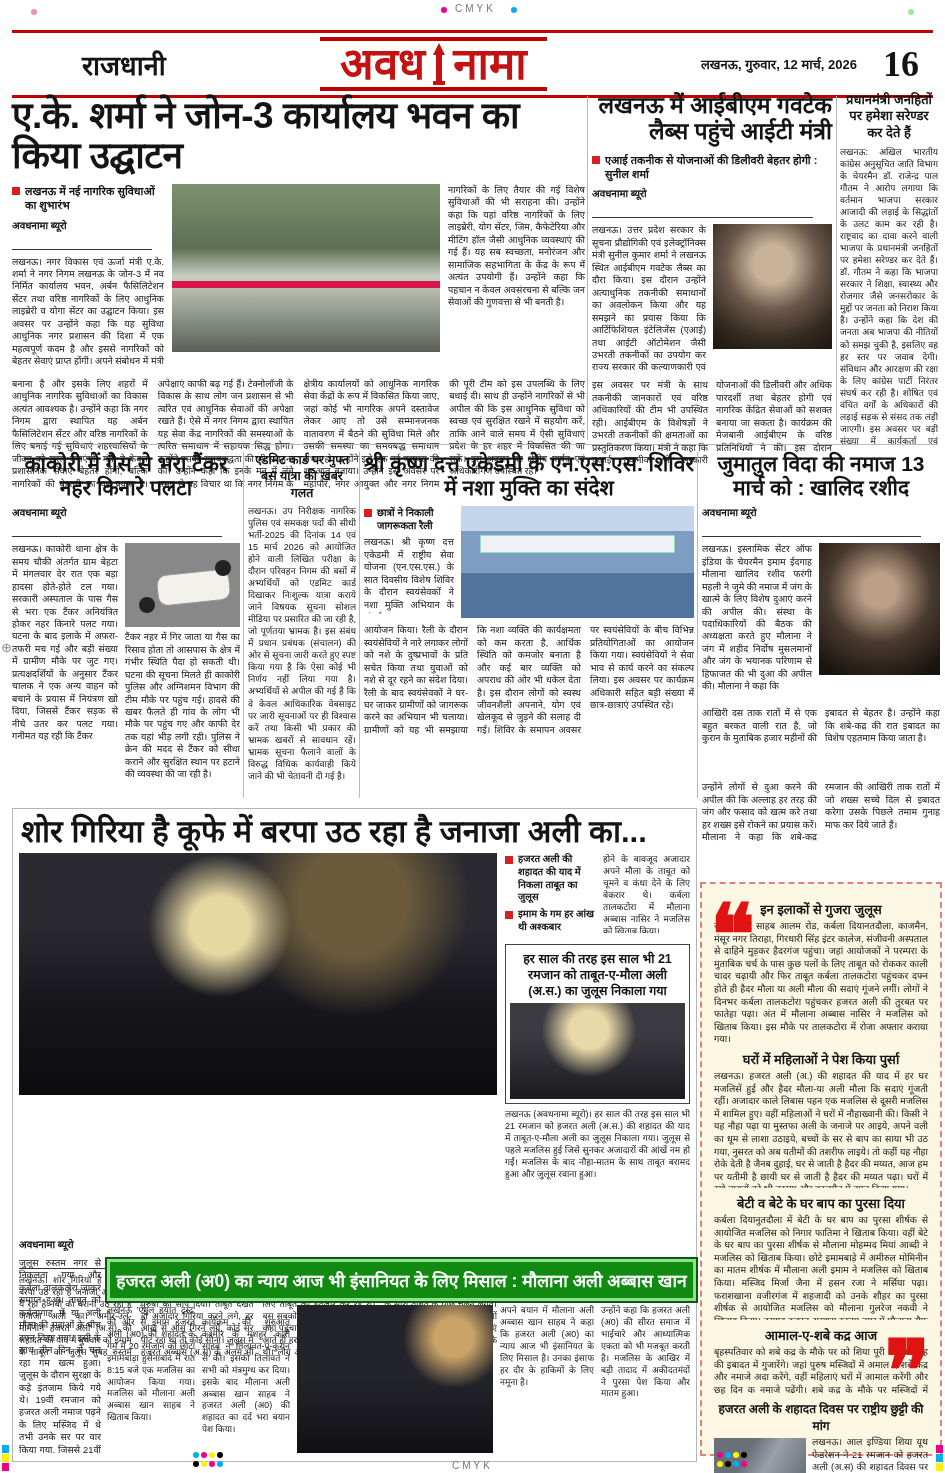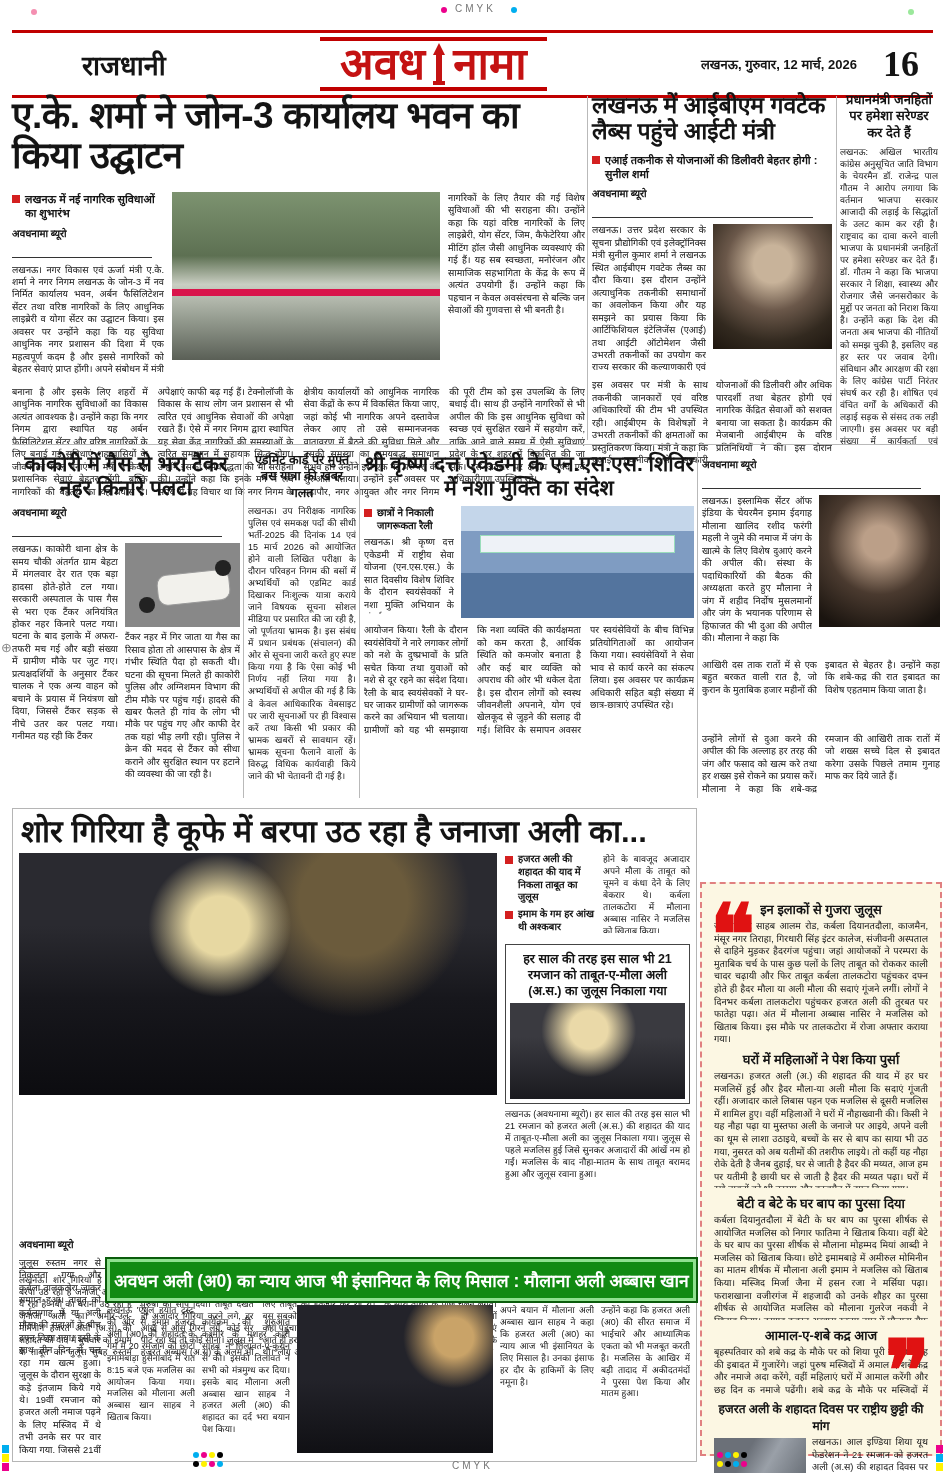--- a/index.html
+++ b/index.html
@@ -22,21 +22,21 @@
   .dateline{font-size:13px;font-weight:700;}
   .pageno{font-size:36px;font-weight:700;font-family:"Liberation Serif","DejaVu Serif",serif;padding-right:14px;}
   .hdr-right{display:flex;align-items:center;gap:26px;}
   
   .art{position:absolute;}
   .bt{font-size:9.3px;line-height:1.34;text-align:justify;overflow:hidden;}
   .byline{font-weight:700;font-size:10px;border-bottom:1.5px solid #333;padding-bottom:17px;margin:5px 0 6px;width:92%;}
   .bullet{display:flex;gap:5px;font-weight:700;font-size:11px;line-height:1.3;margin-bottom:4px;}
   .sq{width:8px;height:8px;background:#d42020;margin-top:3px;flex:none;}
   .hl1{font-size:37px;font-weight:800;line-height:1.08;letter-spacing:-0.5px;}
-  .hl2{font-size:23px;font-weight:800;line-height:1.15;text-align:left;}
+  .hl2{font-size:23px;font-weight:800;line-height:1.15;text-align:right;}
   .hl3{font-size:13px;font-weight:800;text-align:center;line-height:1.25;}
   .hl4{font-size:21px;font-weight:800;line-height:1.15;text-align:center;}
   .hl5{font-size:12.5px;font-weight:700;text-align:center;line-height:1.3;}
   .hl-big{font-size:31px;font-weight:800;line-height:1.1;}
   .vrule{position:absolute;width:1px;background:#b9b9b9;}
   .hrule{position:absolute;height:1px;background:#b9b9b9;}
   
   .ph{position:relative;overflow:hidden;background:#888;}
   .ph-ribbon{background:linear-gradient(180deg,#7d9370 0%,#5d7052 38%,#c9cec2 55%,#8f968a 78%,#5a5f56 100%);}
   .ribbon-line{position:absolute;left:0;right:0;top:58%;height:7px;background:#d9154b;}
@@ -94,21 +94,21 @@
       <span class="masthead-text">नामा</span>
     </div>
     <div class="hdr-right">
       <div class="dateline">लखनऊ, गुरुवार, 12 मार्च, 2026</div>
       <div class="pageno">16</div>
     </div>
   </div>
 
   <div class="art" style="left:12px;top:96px;width:573px;height:344px;">
     <div class="hl1">ए.के. शर्मा ने जोन-3 कार्यालय भवन का किया उद्घाटन</div>
-    <div style="display:flex;gap:8px;margin-top:16px;height:188px;">
+    <div style="display:flex;gap:8px;margin-top:8px;height:188px;">
       <div style="width:152px;flex:none;">
         <div class="bullet">
           <span class="sq"></span>
           <span>लखनऊ में नई नागरिक सुविधाओं का शुभारंभ</span>
         </div>
         <div class="byline">अवधनामा ब्यूरो</div>
         <div class="bt" style="height:110px;">लखनऊ। नगर विकास एवं ऊर्जा मंत्री ए.के. शर्मा ने नगर निगम लखनऊ के जोन-3 में नव निर्मित कार्यालय भवन, अर्बन फैसिलिटेशन सेंटर तथा वरिष्ठ नागरिकों के लिए आधुनिक लाइब्रेरी व योगा सेंटर का उद्घाटन किया। इस अवसर पर उन्होंने कहा कि यह सुविधा आधुनिक नगर प्रशासन की दिशा में एक महत्वपूर्ण कदम है और इससे नागरिकों को बेहतर सेवाएं प्राप्त होंगी। अपने संबोधन में मंत्री ने कहा कि देश के लगभग 50-60 देशों की यात्रा करने का अवसर मिला है और विकसित देशों की व्यवस्थाओं से हमें सीखना चाहिए।</div>
       </div>
       <div class="ph ph-ribbon" style="width:268px;height:168px;flex:none;">
         <div class="ribbon-line"></div>
@@ -190,20 +190,21 @@
     <div class="bt" style="margin-top:6px;height:158px;column-count:3;column-gap:9px;">
       <span>आयोजन किया। रैली के दौरान स्वयंसेवियों ने नारे लगाकर लोगों को नशे के दुष्प्रभावों के प्रति सचेत किया तथा युवाओं को नशे से दूर रहने का संदेश दिया। रैली के बाद स्वयंसेवकों ने घर-घर जाकर ग्रामीणों को जागरूक करने का अभियान भी चलाया।</span>
       <span>ग्रामीणों को यह भी समझाया कि नशा व्यक्ति की कार्यक्षमता को कम करता है, आर्थिक स्थिति को कमजोर बनाता है और कई बार व्यक्ति को अपराध की ओर भी धकेल देता है। इस दौरान लोगों को स्वस्थ जीवनशैली अपनाने, योग एवं खेलकूद से जुड़ने की सलाह दी गई।</span>
       <span>शिविर के समापन अवसर पर स्वयंसेवियों के बीच विभिन्न प्रतियोगिताओं का आयोजन किया गया। स्वयंसेवियों ने सेवा भाव से कार्य करने का संकल्प लिया। इस अवसर पर कार्यक्रम अधिकारी सहित बड़ी संख्या में छात्र-छात्राएं उपस्थित रहे।</span>
     </div>
   </div>
 
   <div class="vrule" style="left:697px;top:452px;height:346px;"></div>
 
   <div class="art" style="left:702px;top:452px;width:238px;height:424px;">
+    <div class="hl4">जुमातुल विदा की नमाज 13 मार्च को : खालिद रशीद</div>
     <div class="byline">अवधनामा ब्यूरो</div>
     <div style="display:flex;gap:7px;">
       <div class="bt" style="width:110px;height:160px;flex:none;">लखनऊ। इस्लामिक सेंटर ऑफ इंडिया के चेयरमैन इमाम ईदगाह मौलाना खालिद रशीद फरंगी महली ने जुमे की नमाज में जंग के खात्मे के लिए विशेष दुआएं करने की अपील की। संस्था के पदाधिकारियों की बैठक की अध्यक्षता करते हुए मौलाना ने जंग में शहीद निर्दोष मुसलमानों और जंग के भयानक परिणाम से हिफाजत की भी दुआ की अपील की। मौलाना ने कहा कि</div>
       <div class="ph ph-maulana" style="flex:1;height:132px;"></div>
     </div>
     <div class="bt" style="margin-top:4px;height:70px;column-count:2;column-gap:8px;">आखिरी दस ताक रातों में से एक बहुत बरकत वाली रात है, जो कुरान के मुताबिक हजार महीनों की इबादत से बेहतर है। उन्होंने कहा कि शबे-कद्र की रात इबादत का विशेष एहतमाम किया जाता है।</div>
     <div class="bt" style="margin-top:4px;height:66px;column-count:2;column-gap:8px;">
       <span>उन्होंने लोगों से दुआ करने की अपील की कि अल्लाह हर तरह की जंग और फसाद को खत्म करे तथा हर शख्स इसे रोकने का प्रयास करें। मौलाना ने कहा कि शबे-कद्र रमजान की</span>
       <span>आखिरी ताक रातों में जो शख्स सच्चे दिल से इबादत करेगा उसके पिछले तमाम गुनाह माफ कर दिये जाते हैं।</span>
     </div>
@@ -241,21 +242,21 @@
           <span>लखनऊ। शोर गिरिया है कूफे में बरपा उठ रहा है जनाजा अली का, ये रहा है नबी का घराना उठ रहा है जनाजा अली का। अमीर-उल-मोमेनीन हजरत अली (अ.स) की शहादत की याद में बुधवार को इमाम के ताबूत का जुलूस सुबह रुस्तम नगर से निकाला गया।</span>
           <span>15 मिनट की मजलिस के बाद औरतों ने ताबूत को पुरुषों को सौंप दिया। ताबूत देखते ही अजादार गिरिया करने लगे, हर आंख से आंसू गिरने लगे, कोई सर पीट रहा था तो कोई सीना। जुलूस में हजरत अब्बास (अ.स) के अलम भी थे।</span>
           <span>निकलने के रास्तों पर बड़ी तादाद में अजादार पहले से ही जियारत के लिए ताबूत का इंतजार कर रहे थे। बस सबको यही फिक्र थी कि ताबूत कहां पहुंचा, यहां कब आएगा। ताबूत आते ही हर आंख अश्कबार हो जाती थी। लोग अपने हाथ जोड़कर अपने</span>
           <span>मौला से गिरिया कर रहे थे। ताबूत आगे निकलता अकीदतमंद आंसुओं के साथ ताबूत के पीछे चलने लगते। ताबूत में एक लाख से अधिक लोगों का हुजूम था जिसमें पुरुष, महिलाएं व बच्चे नंगे पैर इमाम की शहादत के गम में आंसू बहाते चल रहे थे। रोजा</span>
         </div>
       </div>
     </div>
 
     <div style="position:absolute;left:6px;top:448px;width:82px;height:196px;" class="bt">जुलूस रुस्तम नगर से निकलता गया और कर्बला तालकटोरा जाकर समाप्त हुआ। ताबूत को कर्बलागाह में या अली मौला की सदाओं के बीच दफ्न किया गया। इसी के साथ तीन दिन से चल रहा गम खत्म हुआ। जुलूस के दौरान सुरक्षा के कड़े इंतजाम किये गये थे। 19वीं रमजान को हजरत अली नमाज पढ़ने के लिए मस्जिद में थे तभी उनके सर पर वार किया गया, जिससे 21वीं रमजान को उनकी शहादत हो गयी थी।</div>
     <div class="gbanner" style="left:94px;top:450px;width:583px;height:36px;">
-      <span>अवधन अली (अ0) का न्याय आज भी इंसानियत के लिए मिसाल : मौलाना अली अब्बास खान</span>
+      <span>हजरत अली (अ0) का न्याय आज भी इंसानियत के लिए मिसाल : मौलाना अली अब्बास खान</span>
     </div>
     <div style="position:absolute;left:94px;top:496px;width:583px;height:150px;display:flex;gap:7px;">
       <div class="bt" style="width:88px;flex:none;font-size:8.9px;">लखनऊ 'ऐनुल हयात ट्रस्ट' की ओर से इमाम हजरत अली (अ0) की शहादत के गम में 20 रमजान को छोटा इमामबाड़ा हुसैनाबाद में रात 8:15 बजे एक मजलिस का आयोजन किया गया। मजलिस को मौलाना अली अब्बास खान साहब ने खिताब किया।</div>
       <div class="bt" style="width:88px;flex:none;font-size:8.9px;margin-top:12px;">कार्यक्रम की शुरुआत कश्मीर के मशहूर कारी साहब ने तिलावत-ए-कुरान से की। इसकी तिलावत ने सभी को मंत्रमुग्ध कर दिया। इसके बाद मौलाना अली अब्बास खान साहब ने हजरत अली (अ0) की शहादत का दर्द भरा बयान पेश किया।</div>
       <div class="ph ph-majlis" style="width:196px;height:148px;flex:none;"></div>
       <div class="bt" style="width:94px;flex:none;font-size:8.9px;">अपने बयान में मौलाना अली अब्बास खान साहब ने कहा कि हजरत अली (अ0) का न्याय आज भी इंसानियत के लिए मिसाल है। उनका इंसाफ हर दौर के हाकिमों के लिए नमूना है।</div>
       <div class="bt" style="flex:1;font-size:8.9px;">उन्होंने कहा कि हजरत अली (अ0) की सीरत समाज में भाईचारे और आध्यात्मिक एकता को भी मजबूत करती है। मजलिस के आखिर में बड़ी तादाद में अकीदतमंदों ने पुरसा पेश किया और मातम हुआ।</div>
     </div>
   </div>
 

